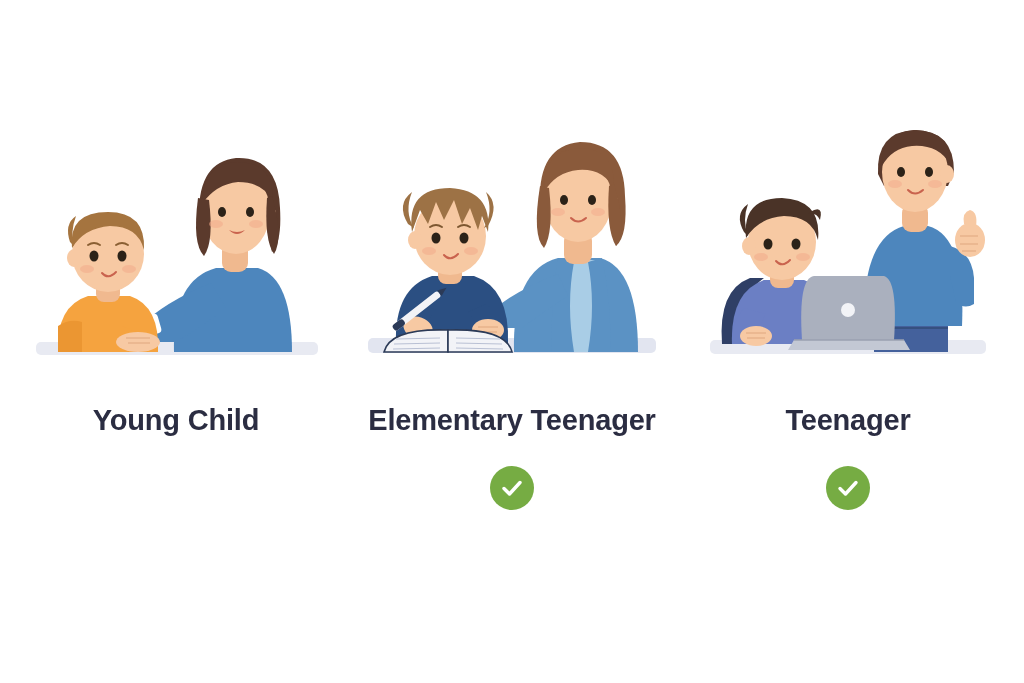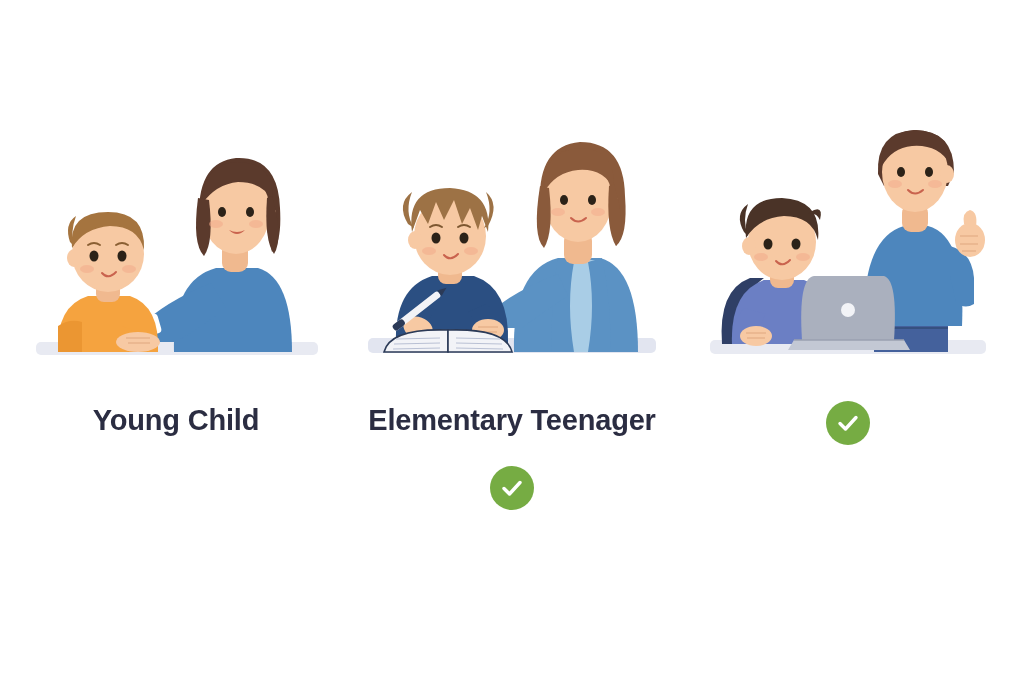--- a/index.html
+++ b/index.html
@@ -299,20 +299,21 @@
           <ellipse cx="63" cy="137" rx="7" ry="4" fill="#f3a98b" opacity=".55"></ellipse>
           <ellipse cx="105" cy="137" rx="7" ry="4" fill="#f3a98b" opacity=".55"></ellipse>
           <path d="M78 141 Q84 148 92 140" stroke="#c9634e" stroke-width="2" fill="none" stroke-linecap="round"></path>
 
           <path d="M104 220 Q100 158 116 156 L186 156 Q200 160 196 220 Z" fill="#aab0be"></path>
           <circle cx="150" cy="190" r="7" fill="#f2f3f7"></circle>
           <path d="M96 220 L206 220 L212 230 L90 230 Z" fill="#c3c8d4"></path>
           <path d="M96 220 L206 220" stroke="#9aa1b1" stroke-width="1.6"></path>
         </svg>
       </div>
+      <div class="card-label" style="color: rgb(43, 45, 66);">Teenager</div>
       <div class="check-slot">
         <div class="check-badge" style="background: rgb(118, 172, 67);">
           <svg width="24" height="24" viewBox="0 0 24 24">
             <path d="M4 12.5 L9.5 18 L20 6.5" stroke="#ffffff" stroke-width="3.4" fill="none" stroke-linecap="round" stroke-linejoin="round"></path>
           </svg>
         </div>
       </div>
     </div>
 
   </div>

